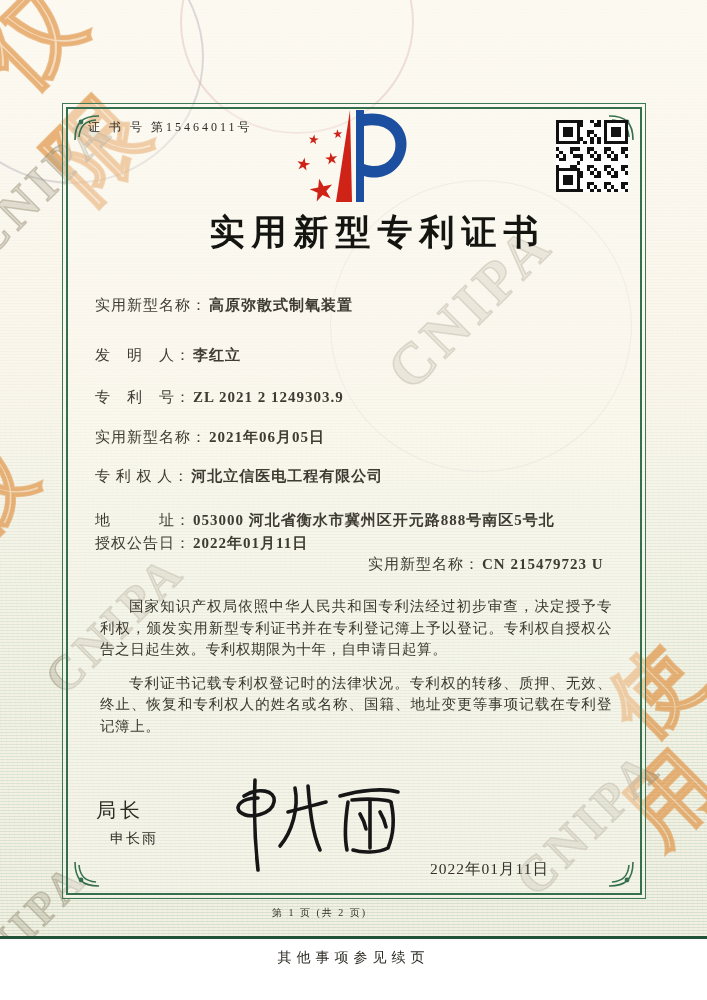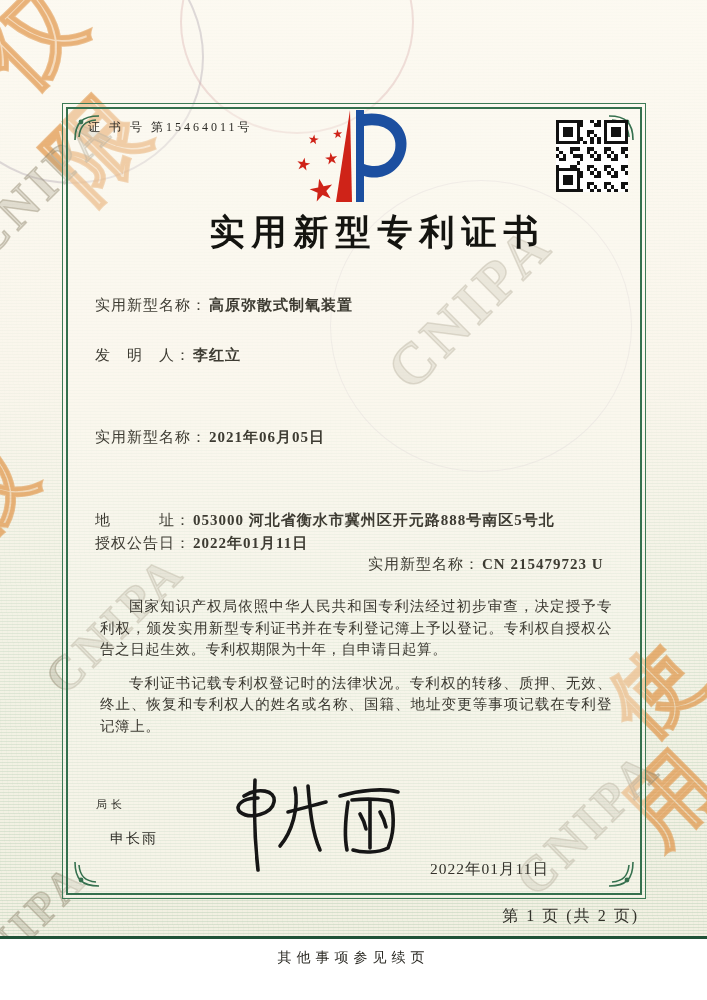--- a/index.html
+++ b/index.html
@@ -34,25 +34,25 @@
   .logo{position:absolute;left:287px;top:108px;width:132px;height:100px;}
   .qr{position:absolute;left:556px;top:120px;width:72px;height:72px;}
   .title{position:absolute;left:0;top:209px;width:707px;text-align:center;font-size:35px;font-weight:700;letter-spacing:7px;color:#141410;margin-left:24px;}
   
   .field{position:absolute;left:95px;font-size:15px;letter-spacing:1px;color:#3d3b32;white-space:nowrap;}
   .fvalue{margin-left:2px;font-weight:bold;}
   
   .body-text{position:absolute;left:88px;top:584px;width:536px;font-size:14.5px;line-height:21.5px;letter-spacing:.6px;color:#3a3830;text-align:justify;}
   .body-text p{margin:12px;text-indent:2em;}
   
-  .sig-title{position:absolute;left:96px;top:797px;font-size:11px;letter-spacing:4px;color:#2e2d27;}
+  .sig-title{position:absolute;left:96px;top:797px;font-size:20px;letter-spacing:4px;color:#2e2d27;}
   .sig-name{position:absolute;left:96px;top:830px;font-size:14px;letter-spacing:2px;color:#2e2d27;margin-left:14px;}
   .sig-img{position:absolute;left:192px;top:772px;width:220px;height:104px;}
   .issue-date{position:absolute;left:430px;top:859px;font-size:15.5px;letter-spacing:1px;color:#33322b;}
-  .page-num{position:absolute;left:0;top:906px;width:639px;text-align:right;font-size:16px;letter-spacing:2px;color:#33322b;}
+  .page-num{position:absolute;left:0;top:906px;width:639px;text-align:center;font-size:10px;letter-spacing:2px;color:#33322b;}
   
   .footer-band{position:absolute;left:0;top:936px;width:707px;height:64px;background:#ffffff;border-top:3px solid #1f5237;box-sizing:border-box;}
   .footer-note{position:absolute;left:0;top:10px;width:707px;text-align:center;font-size:14px;letter-spacing:5px;color:#2b2a24;}
 </style>
 </head>
 <body>
 
 <div class="page">
 
   <div class="arc arc1"></div>
@@ -211,22 +211,28 @@
     </svg>
 
   <div class="title">实用新型专利证书</div>
 
   <div class="field" style="top:296px">
     <span class="flabel">实用新型名称：</span><span class="fvalue">高原弥散式制氧装置</span>
   </div>
   <div class="field" style="top:346px">
     <span class="flabel">发　明　人：</span><span class="fvalue">李红立</span>
   </div>
+  <div class="field" style="top:388px">
+    <span class="flabel">专　利　号：</span><span class="fvalue">ZL 2021 2 1249303.9</span>
+  </div>
   <div class="field" style="top:428px">
     <span class="flabel">实用新型名称：</span><span class="fvalue">2021年06月05日</span>
+  </div>
+  <div class="field" style="top:467px">
+    <span class="flabel">专 利 权 人：</span><span class="fvalue">河北立信医电工程有限公司</span>
   </div>
   <div class="field" style="top:511px">
     <span class="flabel">地　　　址：</span><span class="fvalue">053000 河北省衡水市冀州区开元路888号南区5号北</span>
   </div>
   <div class="field" style="top:534px">
     <span class="flabel">授权公告日：</span><span class="fvalue">2022年01月11日</span>
   </div>
   <div class="field" style="top:555px;left:368px">
     <span class="flabel">实用新型名称：</span><span class="fvalue">CN 215479723 U</span>
   </div>

